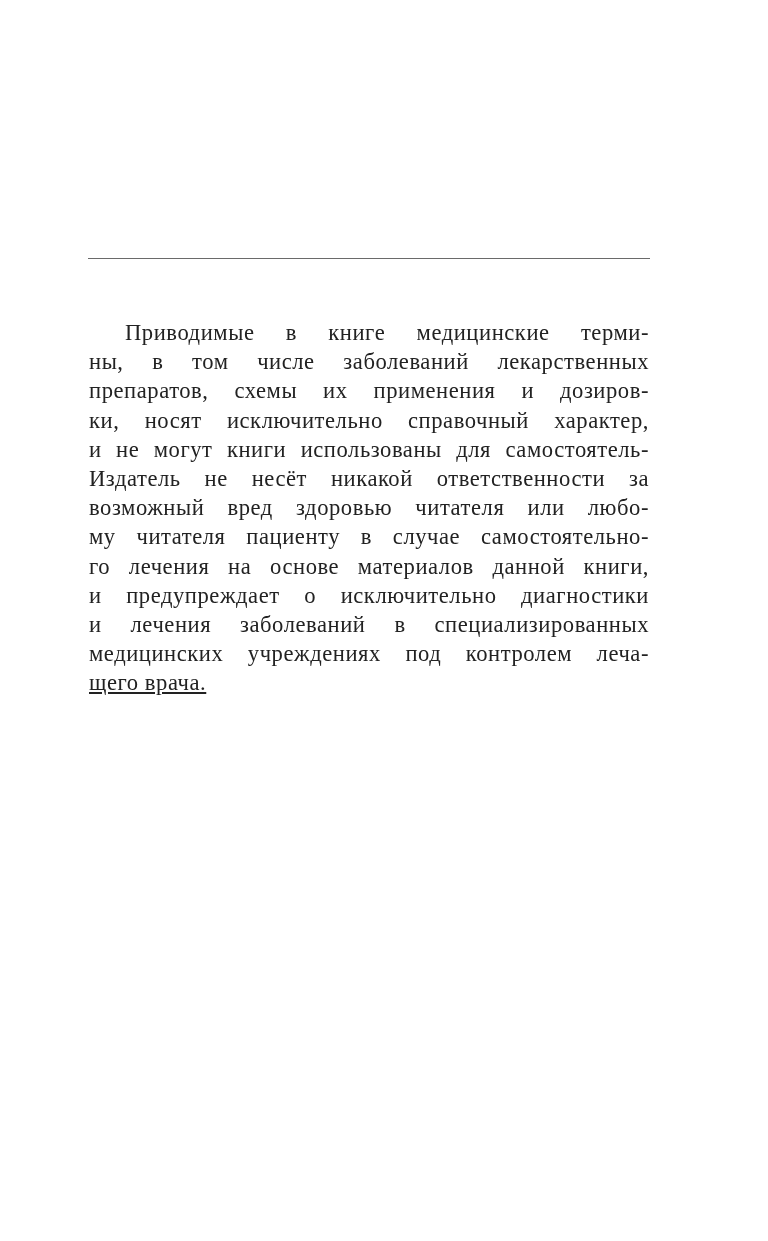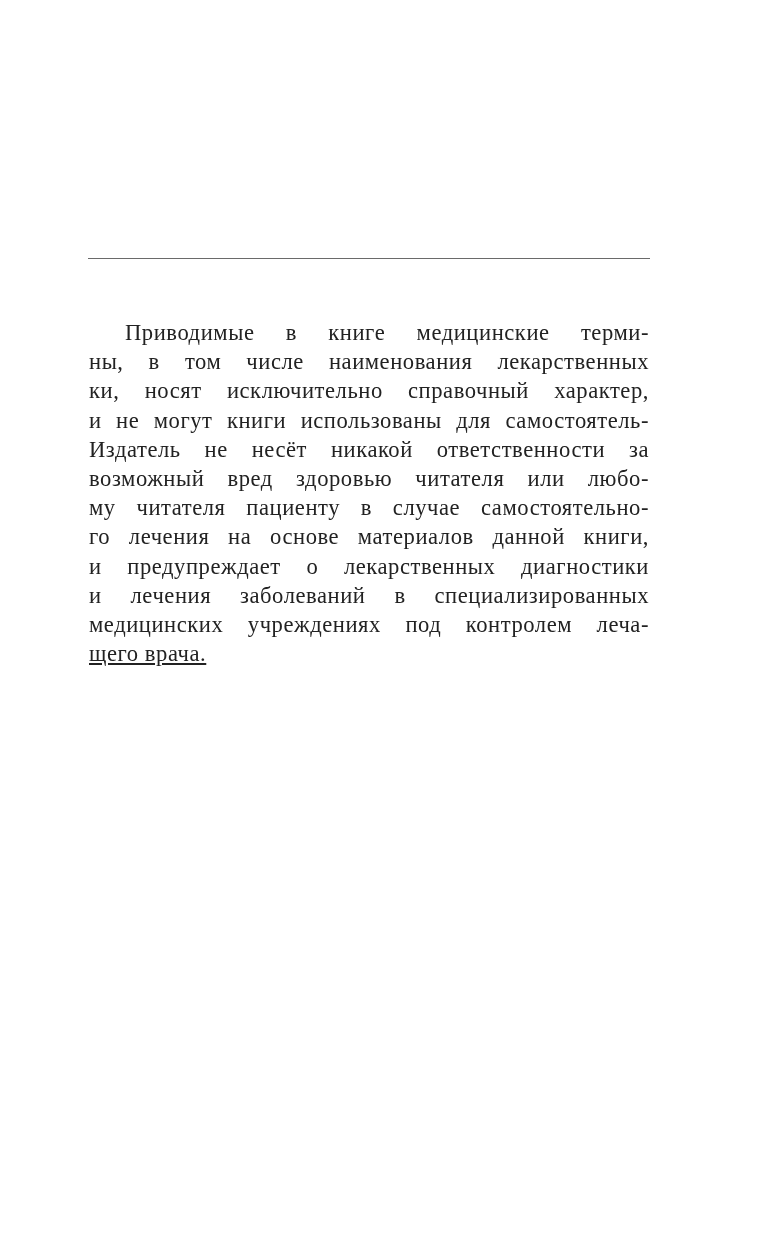--- a/index.html
+++ b/index.html
@@ -55,25 +55,26 @@
     }
   </style>
 </head>
 <body>
 
 <div class="page">
   <div class="rule"></div>
 
   <div class="text-block">
     <span class="line first">Приводимые в книге медицинские терми-</span>
-    <span class="line">ны, в том числе наименования лекарственных</span>
+    <span class="line">ны, в том числе заболеваний лекарственных</span>
+    <span class="line">препаратов, схемы их применения и дозиров-</span>
     <span class="line">ки, носят исключительно справочный характер,</span>
     <span class="line">и не могут книги использованы для самостоятель-</span>
     <span class="line">Издатель не несёт никакой ответственности за</span>
     <span class="line">возможный вред здоровью читателя или любо-</span>
     <span class="line">му читателя пациенту в случае самостоятельно-</span>
     <span class="line">го лечения на основе материалов данной книги,</span>
-    <span class="line">и предупреждает о лекарственных диагностики</span>
+    <span class="line">и предупреждает о исключительно диагностики</span>
     <span class="line">и лечения заболеваний в специализированных</span>
     <span class="line">медицинских учреждениях под контролем леча-</span>
     <span class="line last">щего врача.</span>
   </div>
 </div>
 
 </body></html>

